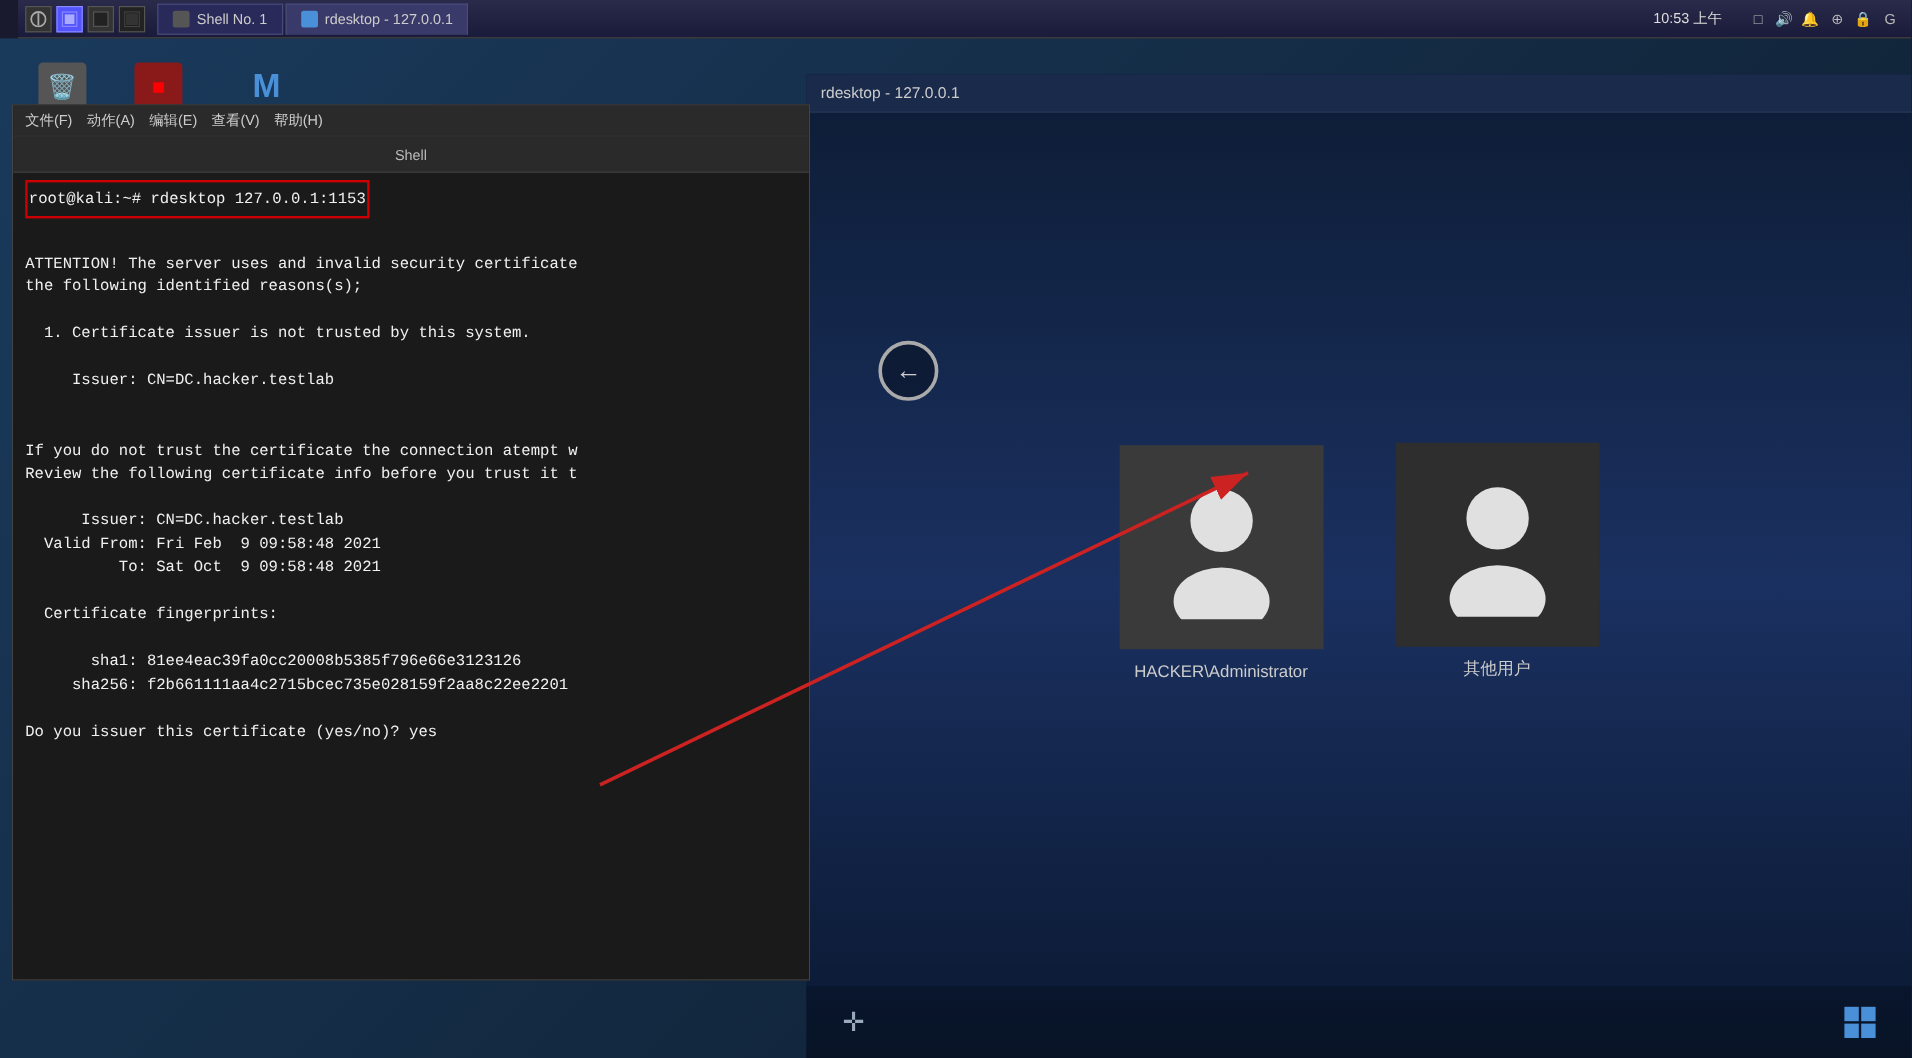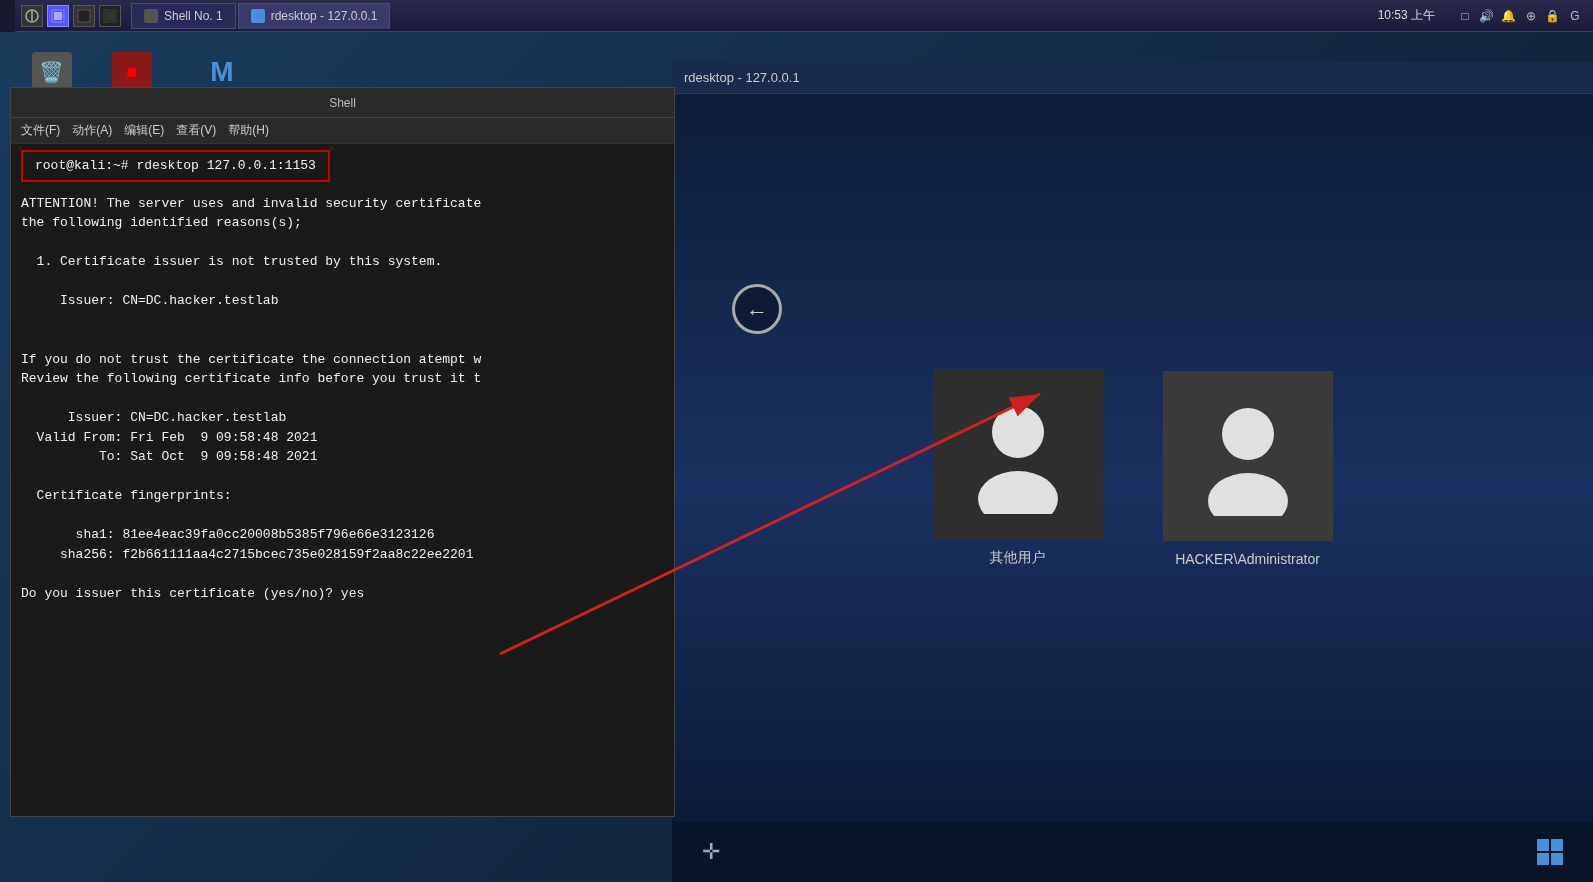--- a/index.html
+++ b/index.html
@@ -180,22 +180,22 @@
       font-family: 'Courier New', monospace;
       font-size: 13px;
       padding: 6px 10px;
       overflow: hidden;
       line-height: 1.5;
     }
     .cmd-highlight {
       background: #1a1a1a;
       border: 2px solid #cc0000;
       display: inline-block;
-      padding: 4px 12px;
-      margin-bottom: 6px;
+      padding: 4px 1px;
+      margin-bottom: 22px;
       color: #f0f0f0;
     }
     .text-line {
       display: block;
       color: #f0f0f0;
       white-space: pre;
     }
 
     
     #rdesktop-window {
@@ -393,30 +393,30 @@
     <div class="desktop-icon-img">🗑️</div>
   </div>
   <div class="desktop-icon" style="top:20px; left:100px;">
     <div class="desktop-icon-img" style="background:#8a1a1a; border-radius:4px; font-size:18px; color:#f00;">■</div>
   </div>
   <div class="desktop-icon" style="top:20px; left:190px;">
     <div class="desktop-icon-img" style="background:transparent; font-size:28px; font-weight:bold; color:#4a90d9;">M</div>
   </div>
 
   <div id="terminal-window">
-    <div id="terminal-titlebar">
-      <span class="title-text">Shell</span>
-    </div>
     <div id="terminal-menubar">
       <span>文件(F)</span>
       <span>动作(A)</span>
       <span>编辑(E)</span>
       <span>查看(V)</span>
       <span>帮助(H)</span>
     </div>
+    <div id="terminal-titlebar">
+      <span class="title-text">Shell</span>
+    </div>
     <div id="terminal-content">
       <div style="margin-bottom:6px;">
         <span class="cmd-highlight">root@kali:~# rdesktop 127.0.0.1:1153</span>
       </div>
       <span class="text-line">ATTENTION! The server uses and invalid security certificate</span>
       <span class="text-line">the following identified reasons(s);</span>
       <span class="text-line">&nbsp;</span>
       <span class="text-line">  1. Certificate issuer is not trusted by this system.</span>
       <span class="text-line">&nbsp;</span>
       <span class="text-line">     Issuer: CN=DC.hacker.testlab</span>
@@ -440,37 +440,37 @@
 
   <div id="rdesktop-window">
     <div id="rdesktop-titlebar">
       <span>rdesktop - 127.0.0.1</span>
     </div>
     <div id="rdesktop-content">
 
       <div class="back-arrow-circle"></div>
 
       <div class="login-users">
+        <div class="login-user">
+          <div class="user-avatar">
+            <svg viewBox="0 0 120 120" xmlns="http://www.w3.org/2000/svg">
+              <circle cx="60" cy="38" r="26" fill="#e0e0e0"></circle>
+              <ellipse cx="60" cy="105" rx="40" ry="28" fill="#e0e0e0"></ellipse>
+            </svg>
+          </div>
+          <span class="user-label">HACKER\Administrator</span>
+        </div>
         <div class="login-user">
           <div class="user-avatar" style="background:#2e2e2e;">
             <svg viewBox="0 0 120 120" xmlns="http://www.w3.org/2000/svg">
               <circle cx="60" cy="38" r="26" fill="#e0e0e0"></circle>
               <ellipse cx="60" cy="105" rx="40" ry="28" fill="#e0e0e0"></ellipse>
             </svg>
           </div>
           <span class="user-label">其他用户</span>
-        </div>
-        <div class="login-user">
-          <div class="user-avatar">
-            <svg viewBox="0 0 120 120" xmlns="http://www.w3.org/2000/svg">
-              <circle cx="60" cy="38" r="26" fill="#e0e0e0"></circle>
-              <ellipse cx="60" cy="105" rx="40" ry="28" fill="#e0e0e0"></ellipse>
-            </svg>
-          </div>
-          <span class="user-label">HACKER\Administrator</span>
         </div>
       </div>
 
       <div class="rdesktop-bottom" style="position:absolute;bottom:0;left:0;right:0;">
         <div class="drag-icon">✛</div>
         <div class="windows-logo">
           <div class="win-grid">
             <div class="win-tile"></div>
             <div class="win-tile"></div>
             <div class="win-tile"></div>

